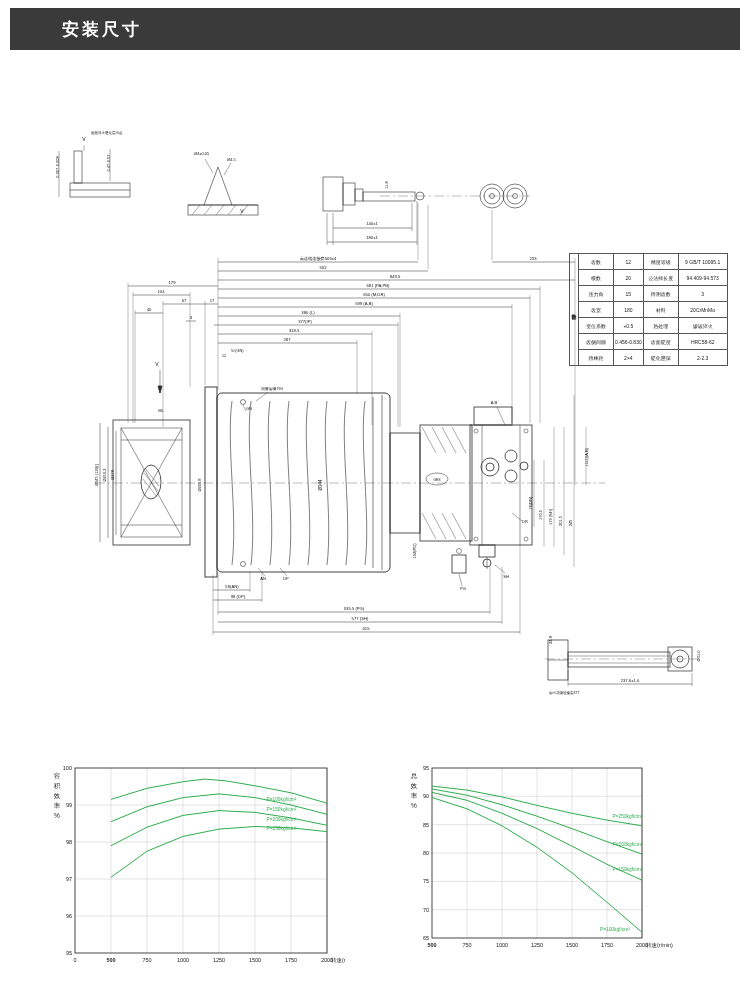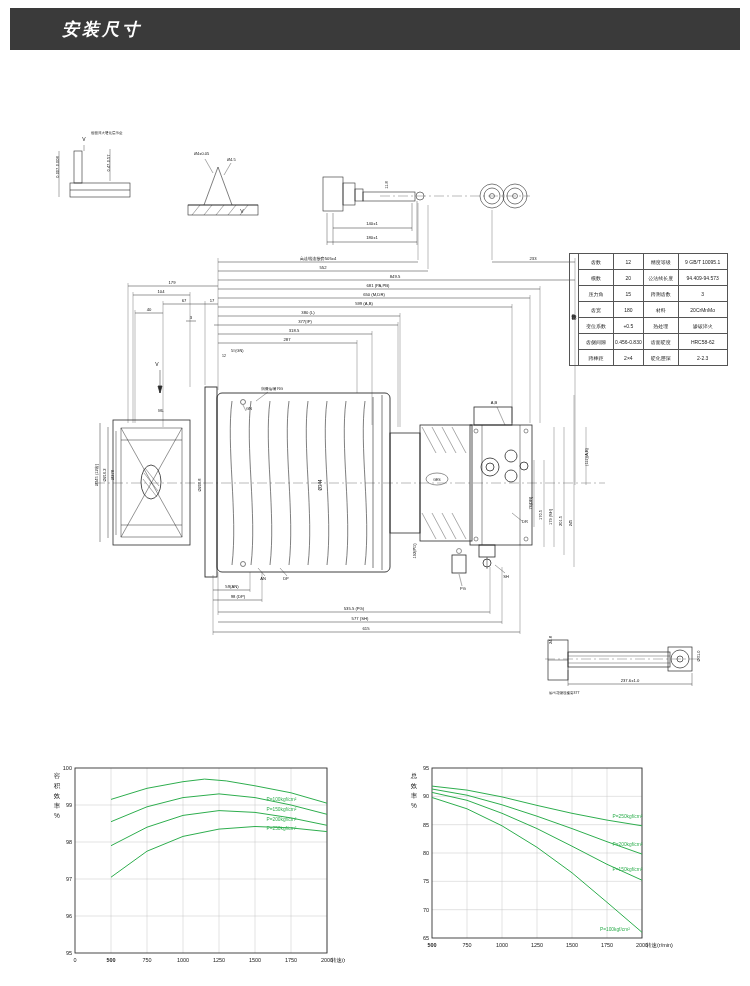--- a/index.html
+++ b/index.html
@@ -3,21 +3,21 @@
 <meta charset="utf-8">
 <style>
   html,body{margin:0;padding:0;}
   body{
     width:750px;height:986px;position:relative;background:#ffffff;
     font-family:"Liberation Sans",sans-serif;color:#222;overflow:hidden;
   }
   .titlebar{
     position:absolute;left:10px;top:8px;width:730px;height:42px;background:#3a3a3a;
     color:#fff;display:flex;align-items:center;box-sizing:border-box;padding-left:52px;
-    font-size:17px;font-weight:bold;letter-spacing:3px;font-style:italic;
+    font-size:17px;font-weight:bold;letter-spacing:3px;
   }
   svg{position:absolute;}
   svg text{font-family:"Liberation Sans",sans-serif;}
   #drawing{left:0;top:55px;}
   #chart1{left:45px;top:760px;}
   #chart2{left:392px;top:760px;}
   .gear-table{position:absolute;left:569px;top:253px;display:flex;align-items:stretch;}
   .gear-table .side{
     width:9px;border:0.5px solid #555;border-right:none;box-sizing:border-box;
     font-size:5px;writing-mode:vertical-rl;text-align:center;line-height:9px;

